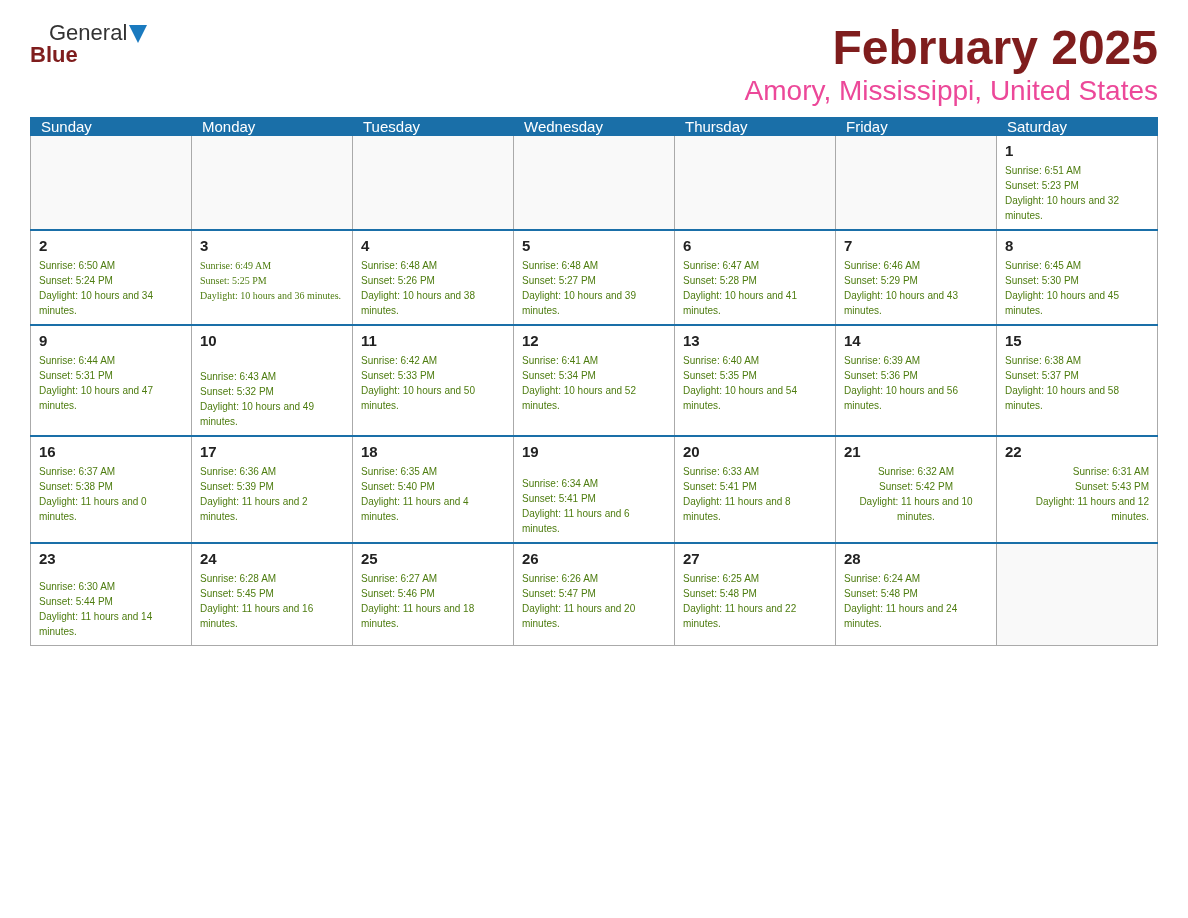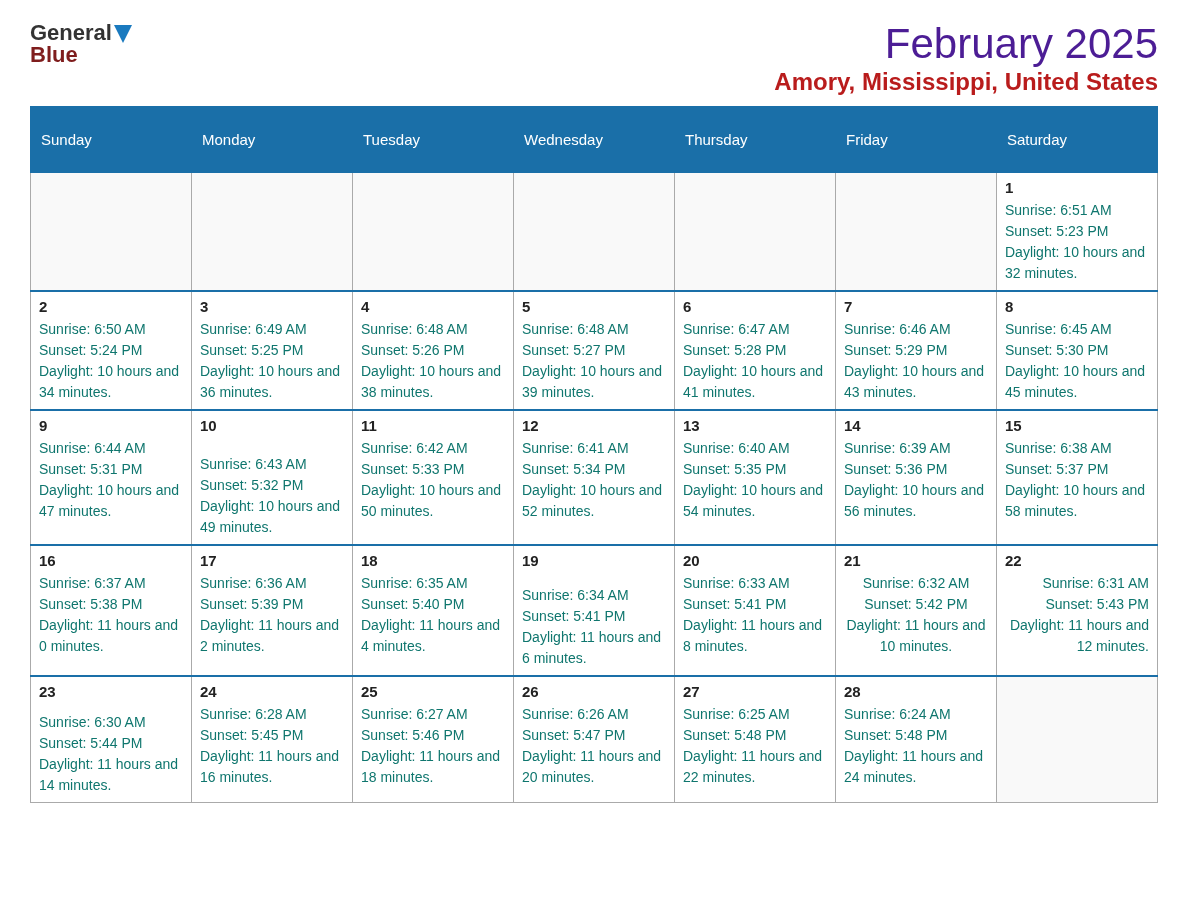--- a/index.html
+++ b/index.html
@@ -15,74 +15,75 @@
       align-items: flex-start;
       margin-bottom: 10px;
     }
     .logo {
       display: flex;
       align-items: center;
       gap: 4px;
     }
     .logo-text-general {
       font-size: 22px;
-      font-weight: bold;
+      font-weight: normal;
       color: #333;
+      margin-left: 19px;
     }
     .logo-text-blue {
       font-size: 22px;
       font-weight: bold;
       color: #7f1d1d;
     }
     .title-block {
       text-align: right;
     }
     .title-block h1 {
-      font-size: 42px;
+      font-size: 48px;
+      font-weight: bold;
+      color: #7f1d1d;
+    }
+    .title-block h2 {
+      font-size: 28px;
       font-weight: normal;
-      color: #4c1d95;
-    }
-    .title-block h2 {
-      font-size: 24px;
-      font-weight: bold;
-      color: #b91c1c;
+      color: #ec4899;
     }
     .calendar {
       width: 100%;
       border-collapse: collapse;
       border: 1px solid #888;
     }
     .calendar th {
       background: #1a6fa8;
       color: #fff;
       font-size: 15px;
       font-weight: normal;
-      padding: 24px 10px;
+      padding: 0 10px;
       text-align: left;
       border: 1px solid #1a6fa8;
     }
     .calendar td {
       vertical-align: top;
       border: 1px solid #aaa;
       padding: 6px 8px;
       min-height: 100px;
       width: 14.28%;
       font-size: 13px;
       color: #333;
     }
     .day-number {
       font-size: 15px;
       font-weight: bold;
       margin-bottom: 4px;
       color: #222;
     }
     .day-info {
-      font-size: 14px;
+      font-size: 10px;
       line-height: 1.5;
-      color: #0f766e;
+      color: #4d7c0f;
     }
     .empty-cell {
       background: #f9f9f9;
     }
     .week-row td {
       border-top: 2px solid #1a6fa8;
     }
   </style>
 </head>
 <body>
@@ -134,21 +135,21 @@
       </tr>
       <tr class="week-row">
         <td>
           <div class="day-number">2</div>
           <div class="day-info" style="white-space: pre-line;">Sunrise: 6:50 AM
 Sunset: 5:24 PM
 Daylight: 10 hours and 34 minutes.</div>
         </td>
         <td>
           <div class="day-number">3</div>
-          <div class="day-info" style="white-space: pre-line;">Sunrise: 6:49 AM
+          <div class="day-info" style="white-space: pre-line; font-family: Liberation Serif, serif;">Sunrise: 6:49 AM
 Sunset: 5:25 PM
 Daylight: 10 hours and 36 minutes.</div>
         </td>
         <td>
           <div class="day-number">4</div>
           <div class="day-info" style="white-space: pre-line;">Sunrise: 6:48 AM
 Sunset: 5:26 PM
 Daylight: 10 hours and 38 minutes.</div>
         </td>
         <td>

